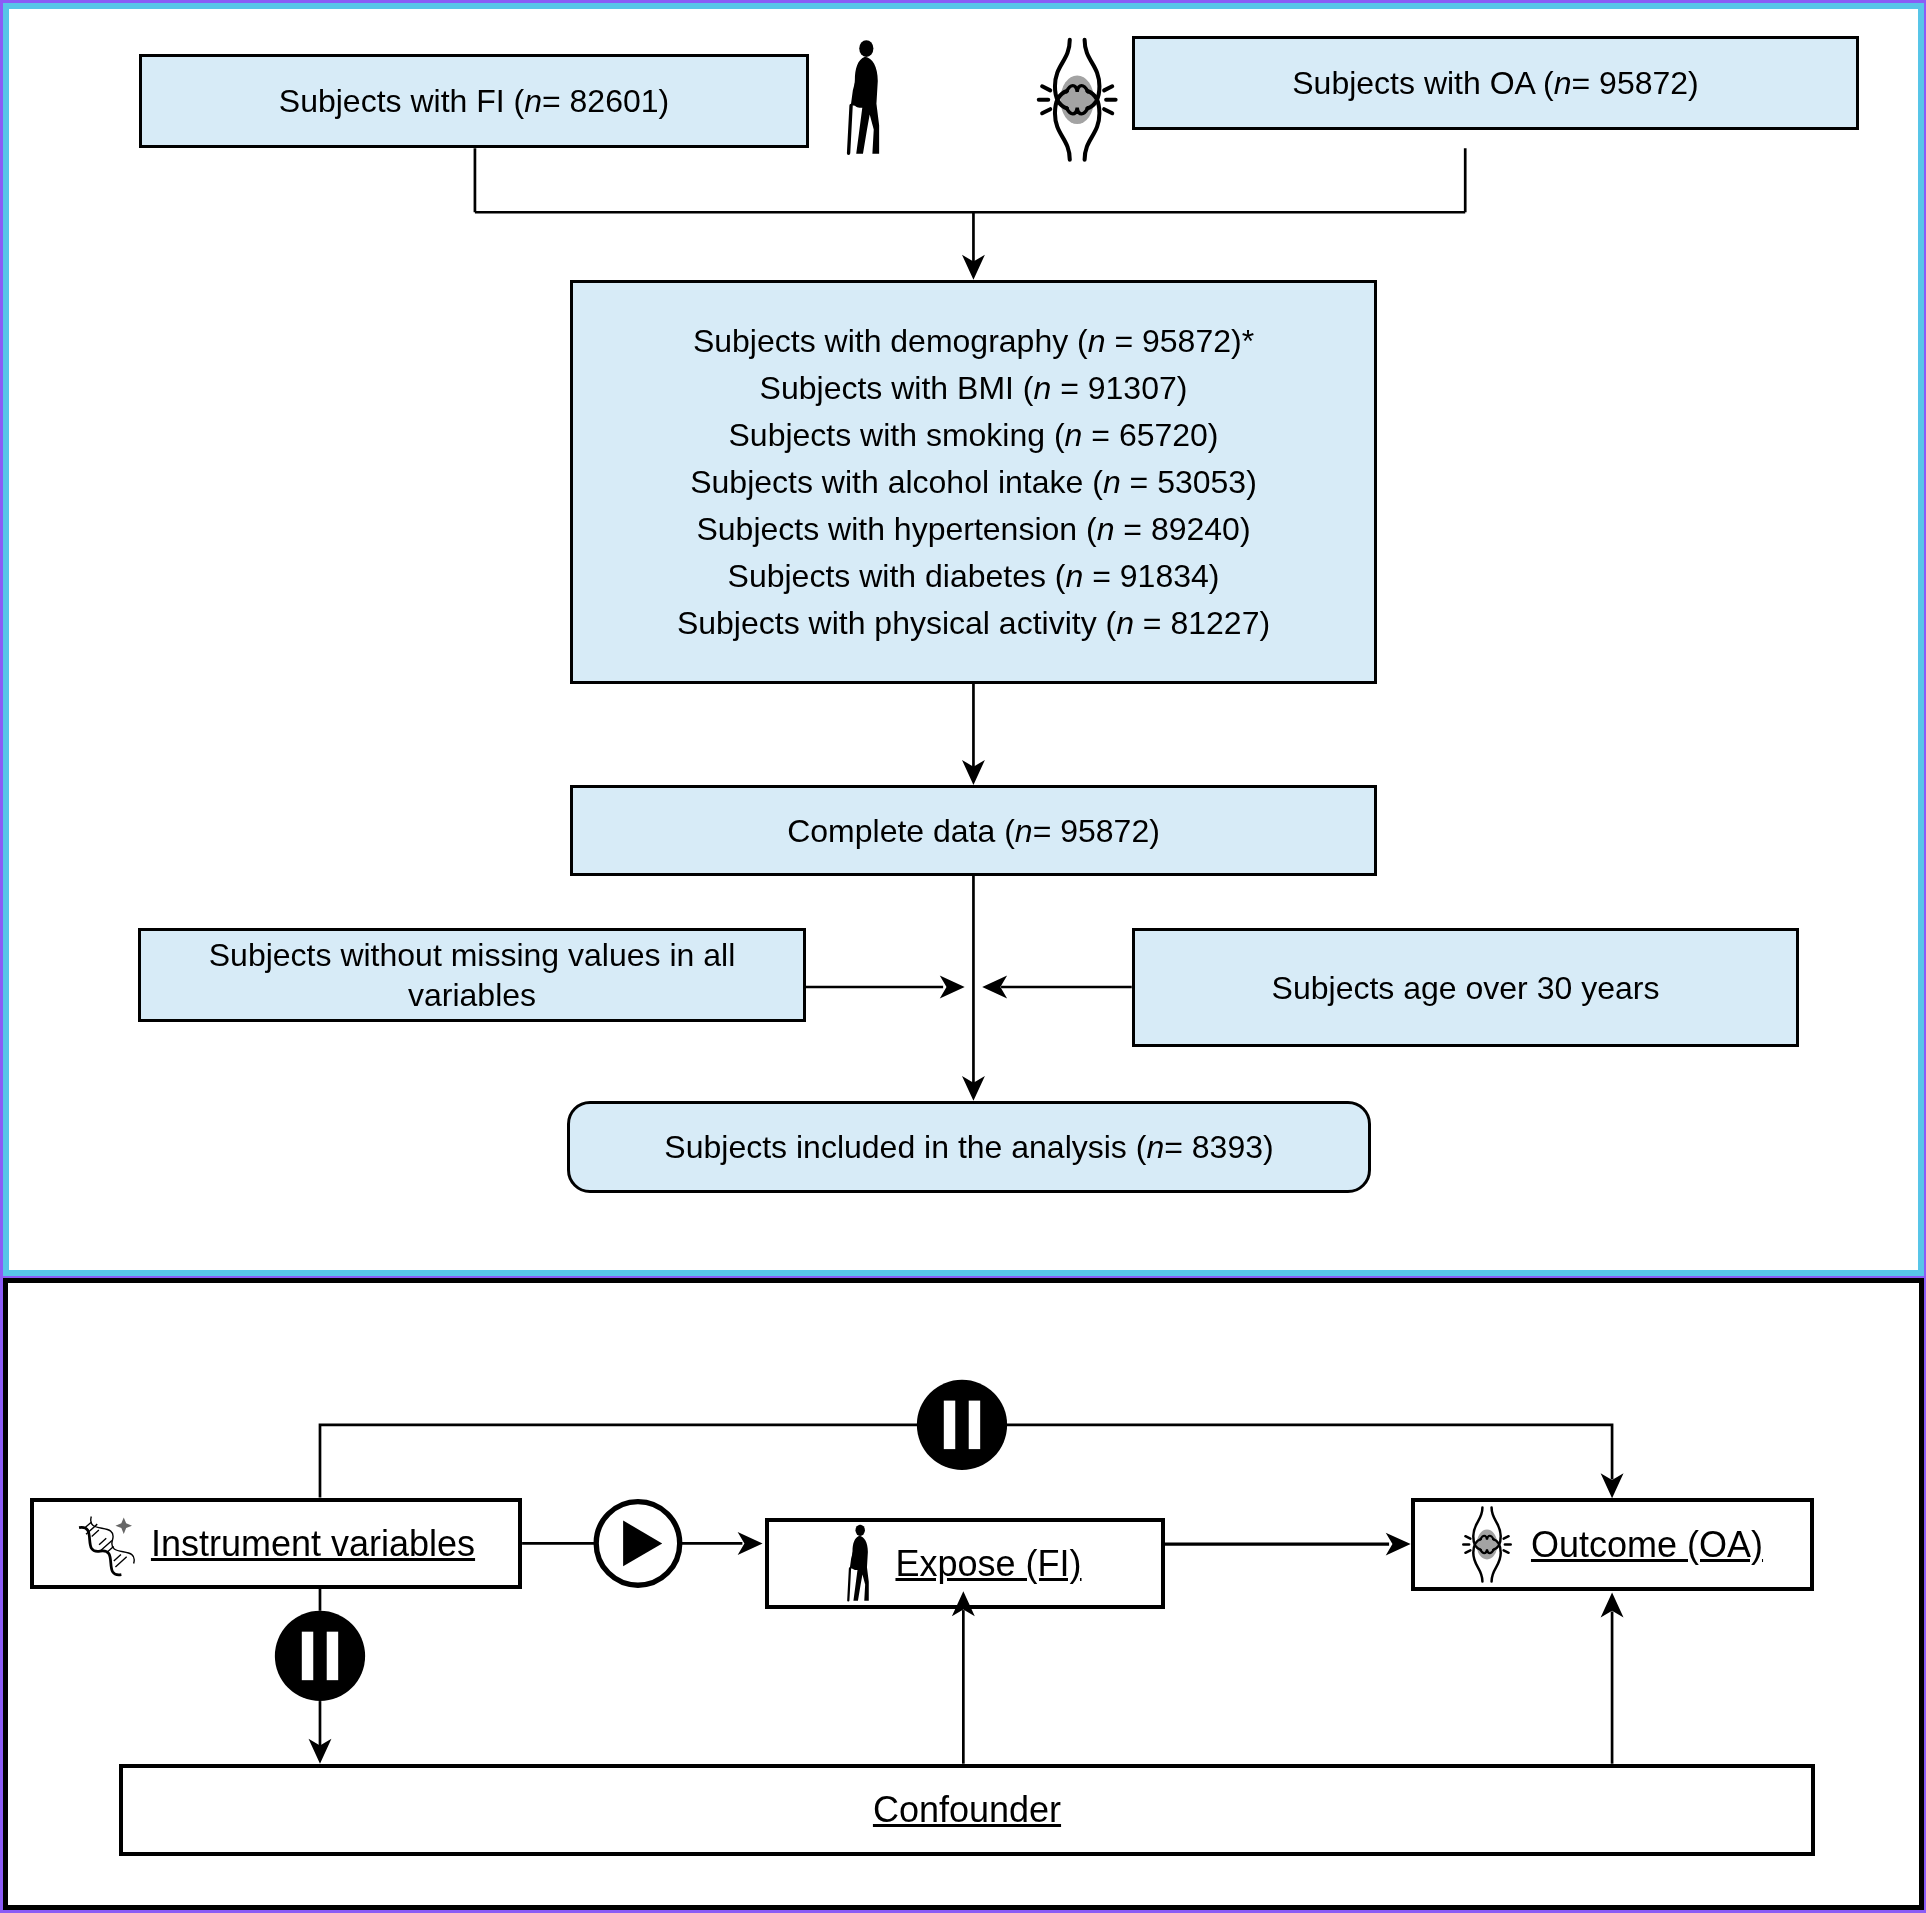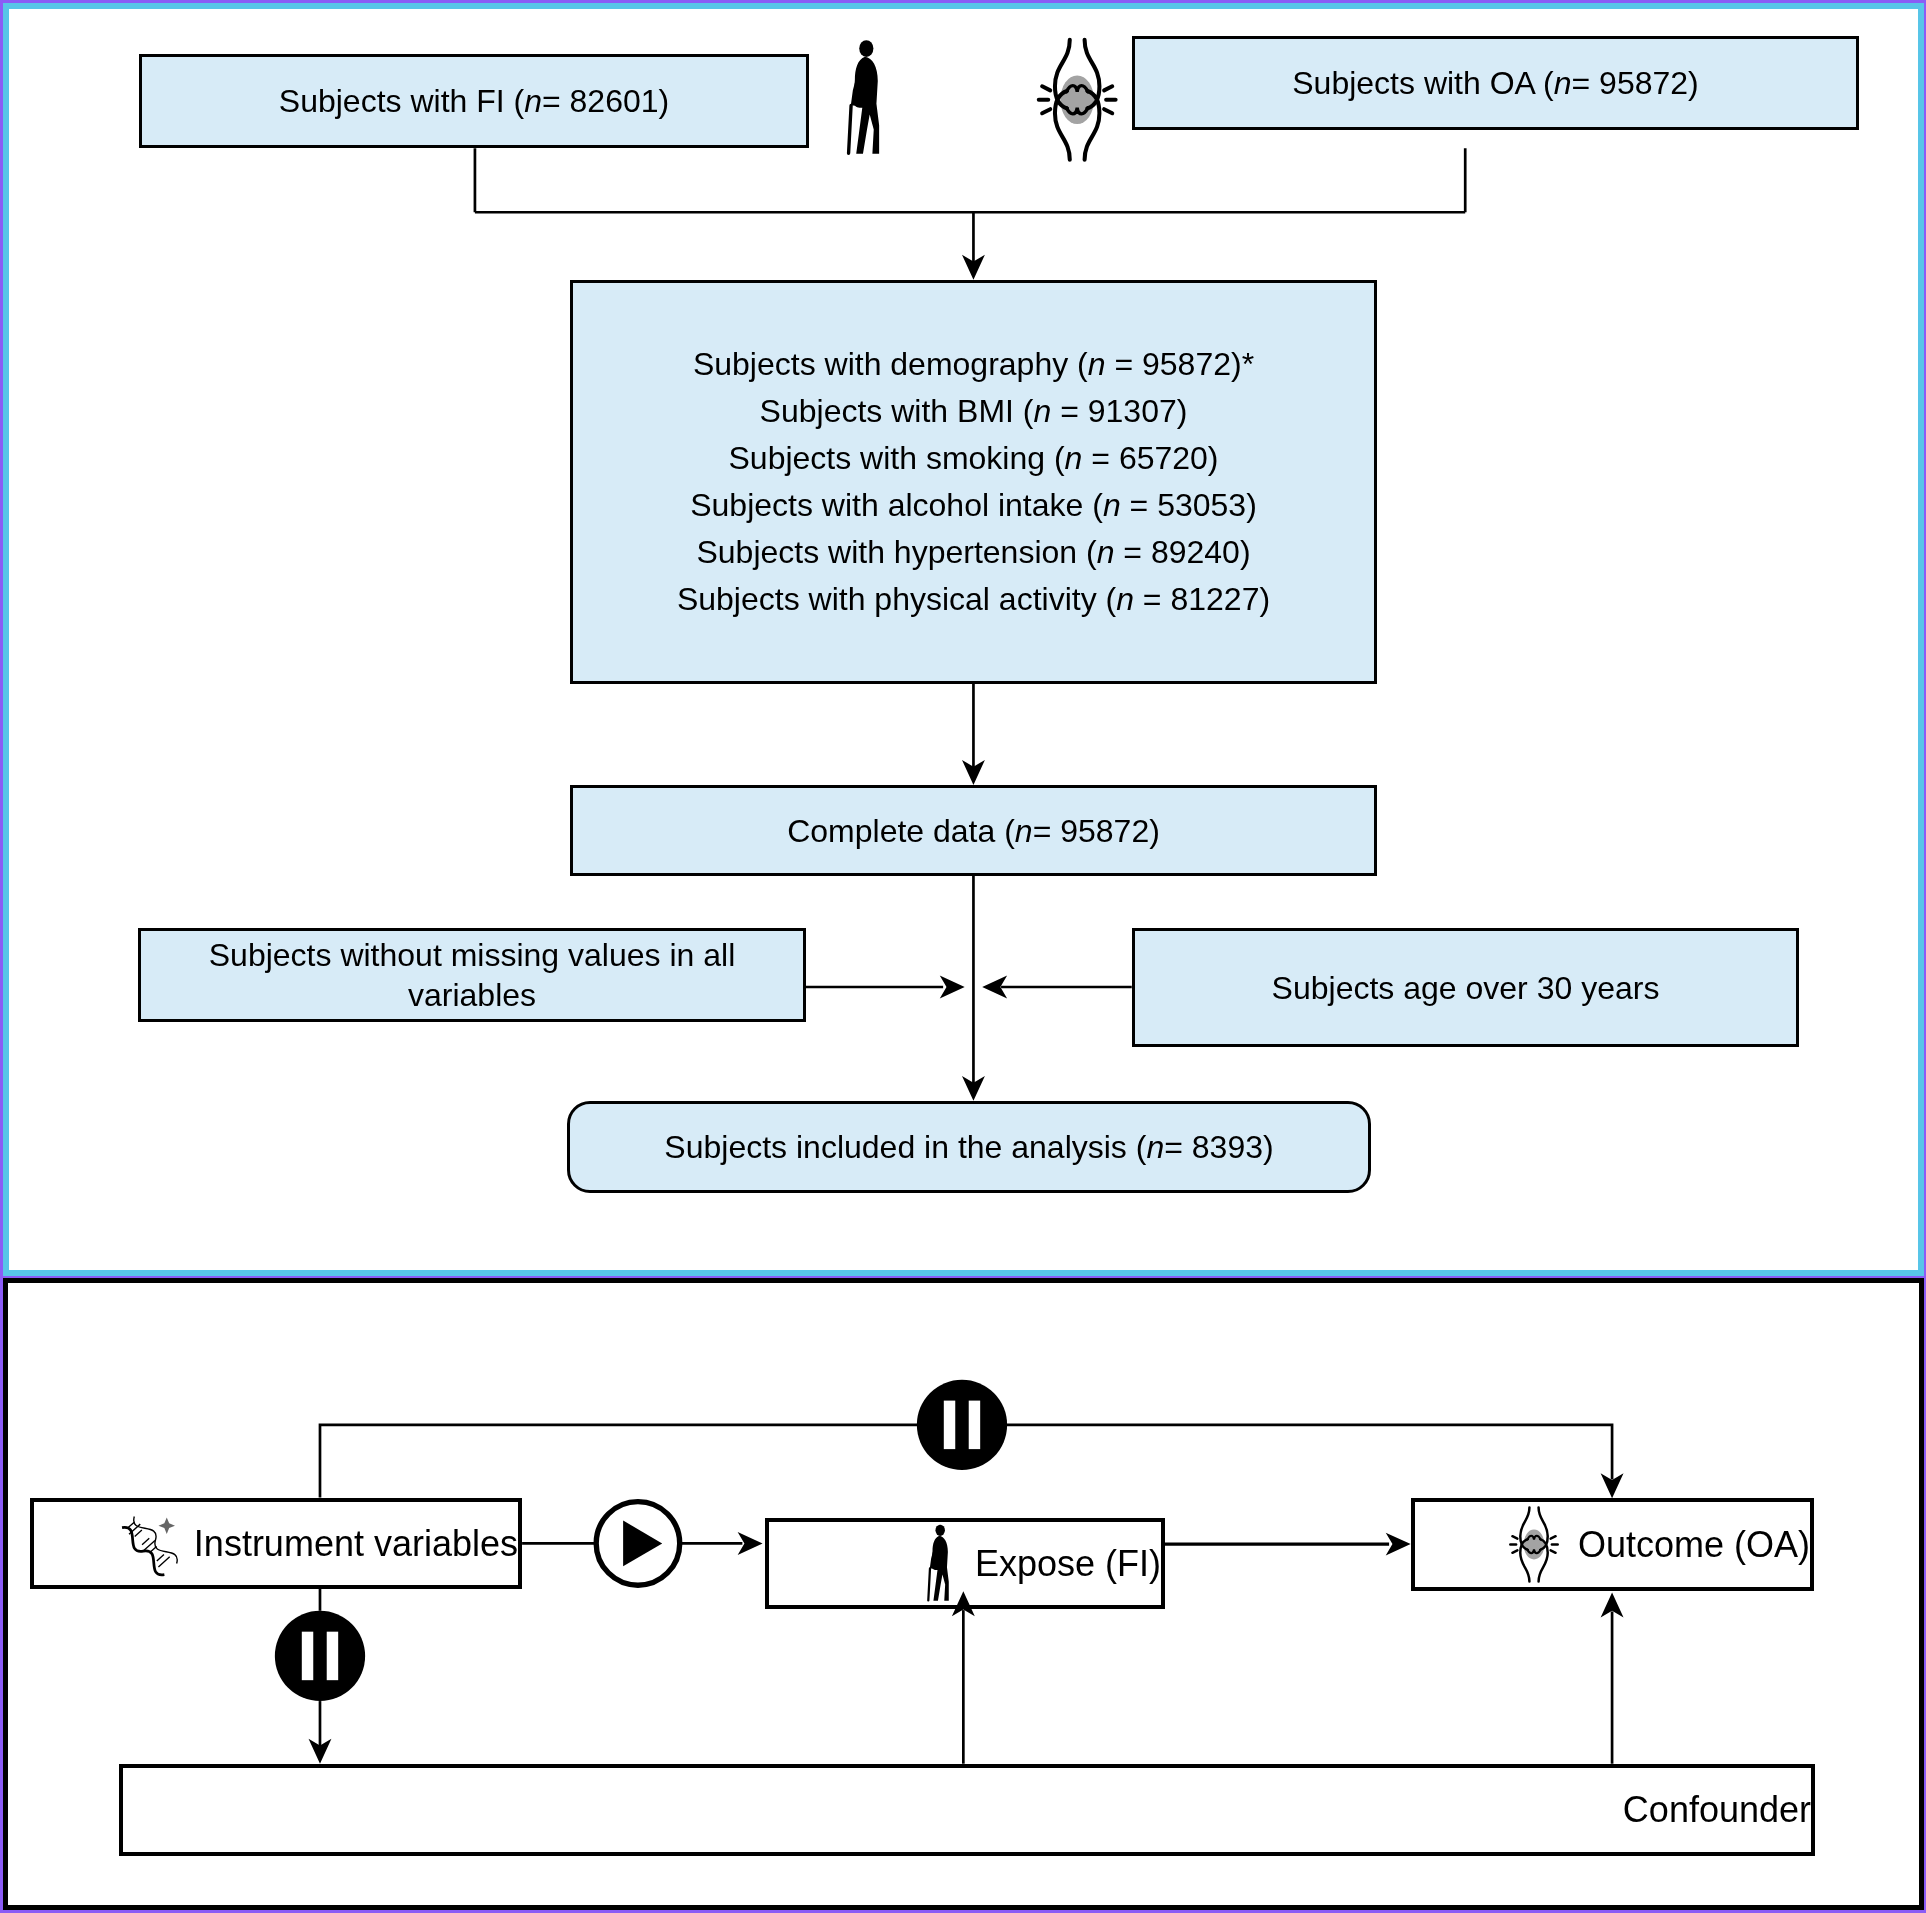--- a/index.html
+++ b/index.html
@@ -8,22 +8,22 @@
   
   .panel-top{position:absolute;left:2.7px;top:2.7px;width:1921px;height:1273px;
              border:6.7px solid var(--panel-border,#58c5e8);box-sizing:border-box;background:#fff;}
   .panel-bottom{position:absolute;left:2.7px;top:1278px;width:1921px;height:632px;
              border:5.4px solid #000;box-sizing:border-box;background:#fff;}
   
   .bluebox{position:absolute;background:var(--box-fill,#d7ebf7);border:3.4px solid #000;
            box-sizing:border-box;display:flex;align-items:center;justify-content:center;
            text-align:center;font-size:32px;line-height:40px;}
   .whitebox{position:absolute;background:#fff;border:4px solid #000;box-sizing:border-box;
-           display:flex;align-items:center;justify-content:flex-end;text-align:center;
-           font-size:36px;gap:19px;}
+           display:flex;align-items:center;justify-content:center;text-align:center;
+           font-size:36px;gap:19px;text-decoration:underline;}
   #box-fi{left:139px;top:54px;width:670px;height:94px;}
   #box-oa{left:1132px;top:36px;width:727px;height:94px;}
   #box-criteria{left:570px;top:280px;width:807px;height:404px;flex-direction:column;line-height:47px;}
   #box-complete{left:570px;top:785px;width:807px;height:91px;}
   #box-no-missing{left:138px;top:928px;width:668px;height:94px;padding:0 61px;}
   #box-age{left:1132px;top:928px;width:667px;height:119px;}
   #box-included{left:567px;top:1101px;width:804px;height:92px;border-radius:23px;}
   #box-instrument{left:30px;top:1498px;width:492px;height:91px;}
   #box-expose{left:765px;top:1498px;width:400px;height:91px;margin-top:20px;}
   #box-outcome{left:1411px;top:1498px;width:403px;height:93px;}
@@ -89,20 +89,21 @@
   <div class="panel-bottom"></div>
 
   <div class="bluebox" id="box-fi">Subjects with FI (<i>n</i> = 82601)</div>
   <div class="bluebox" id="box-oa">Subjects with OA (<i>n</i> = 95872)</div>
   <div class="bluebox" id="box-criteria">
       <div>Subjects with demography (<i>n</i> = 95872)*</div>
       <div>Subjects with BMI (<i>n</i> = 91307)</div>
       <div>Subjects with smoking (<i>n</i> = 65720)</div>
       <div>Subjects with alcohol intake (<i>n</i> = 53053)</div>
       <div>Subjects with hypertension (<i>n</i> = 89240)</div>
+      <div>Subjects with diabetes (<i>n</i> = 91834)</div>
       <div>Subjects with physical activity (<i>n</i> = 81227)</div>
     </div>
   <div class="bluebox" id="box-complete">Complete data (<i>n</i> = 95872)</div>
   <div class="bluebox" id="box-no-missing">Subjects without missing values in all variables</div>
   <div class="bluebox" id="box-age">Subjects age over 30 years</div>
   <div class="bluebox" id="box-included">Subjects included in the analysis (<i>n</i> = 8393)</div>
 
   <div class="whitebox" id="box-instrument">
     <svg class="icon-svg" viewBox="0 0 80 80" width="55" height="55">
         <use href="#dna"></use>

